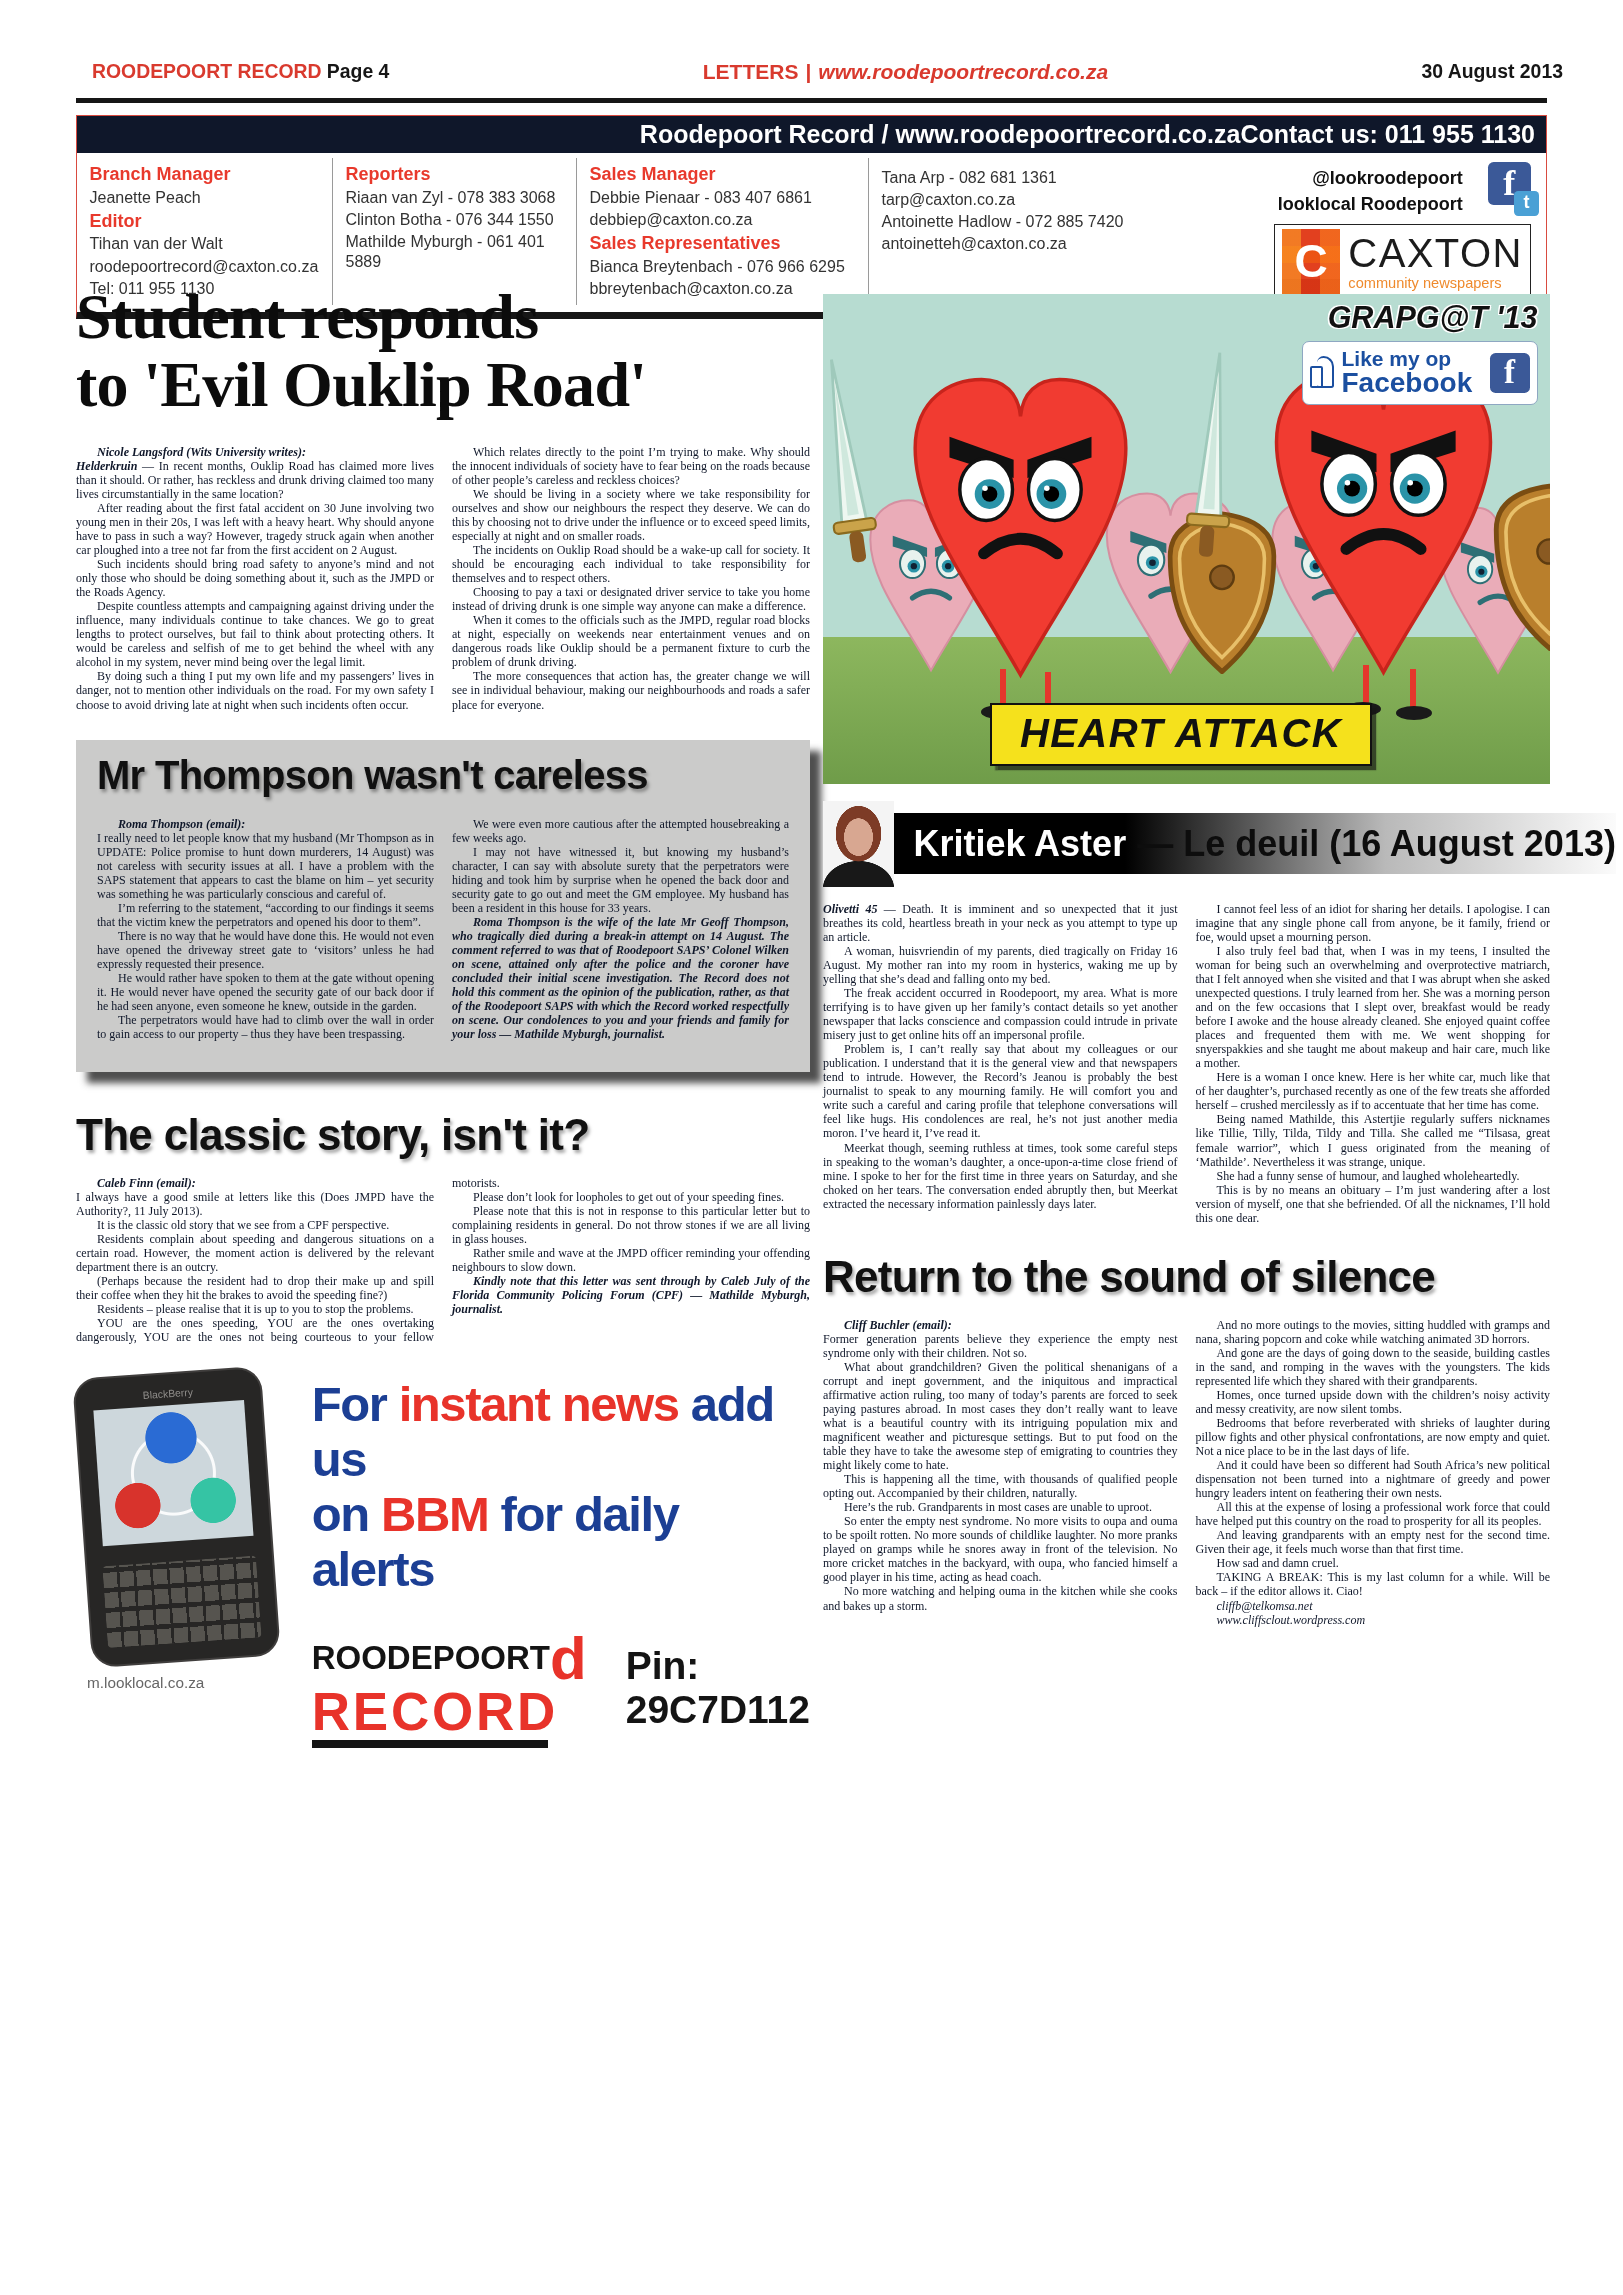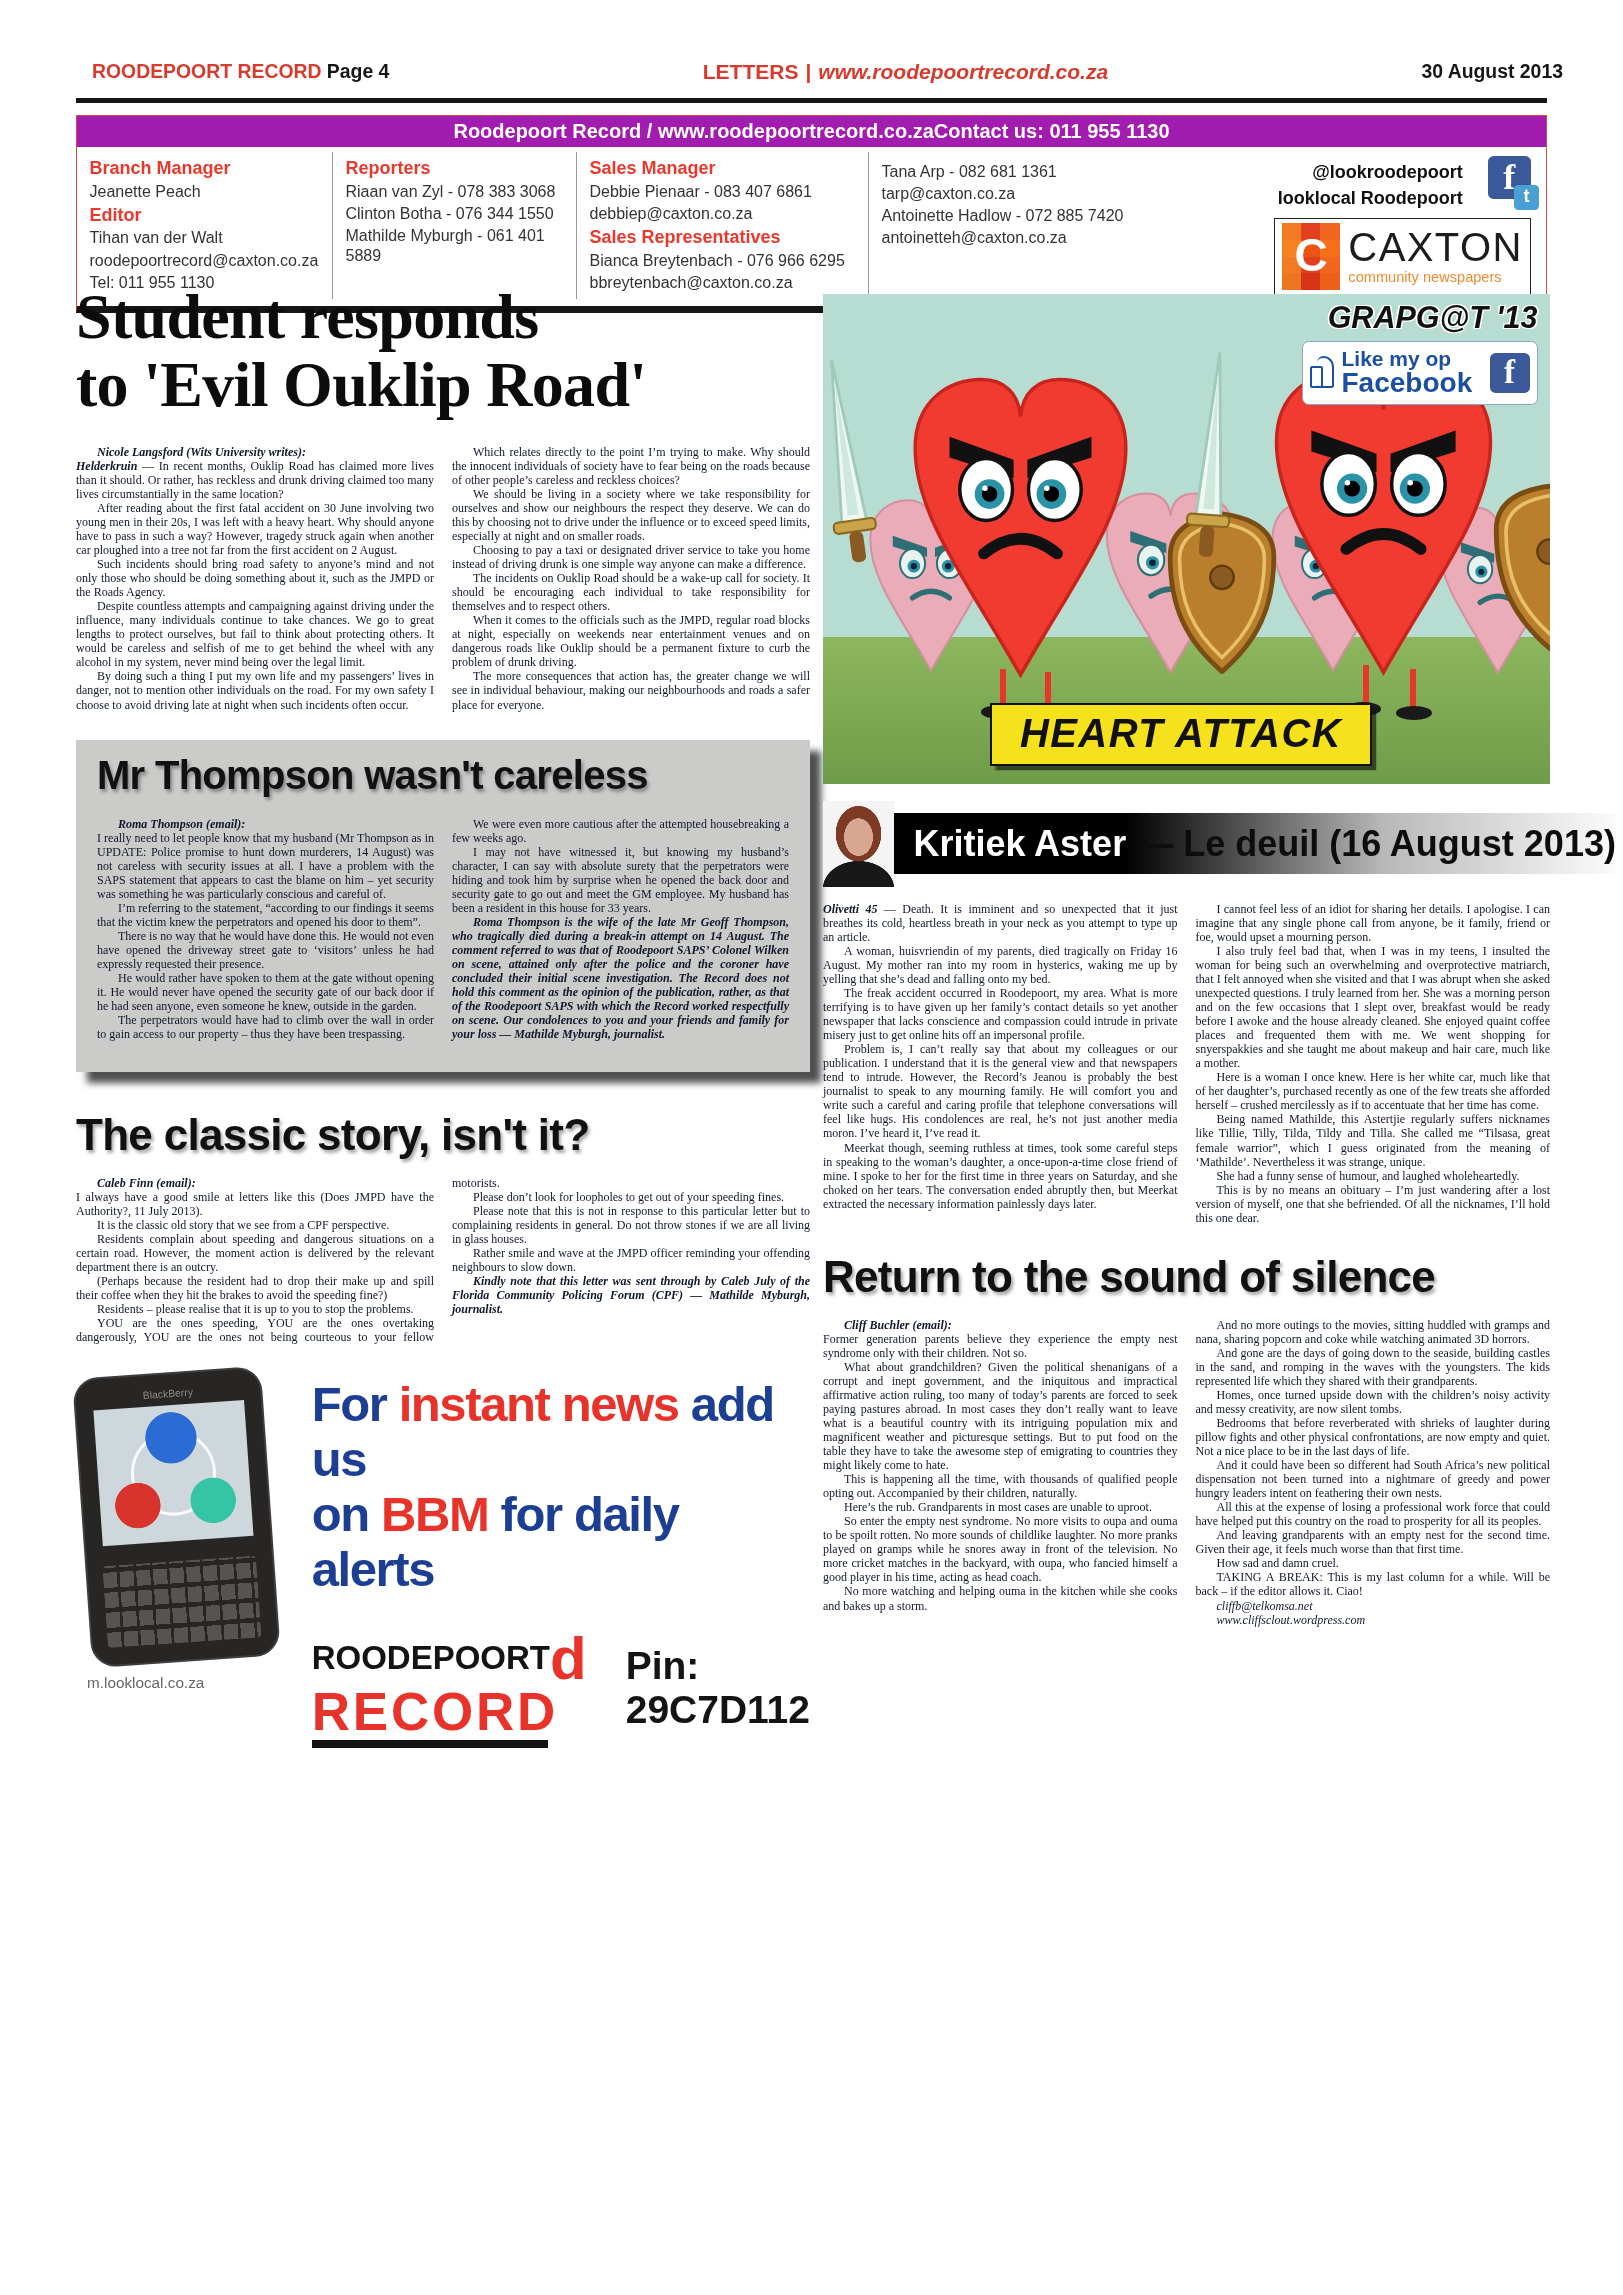--- a/index.html
+++ b/index.html
@@ -14,22 +14,22 @@
             align-items:flex-start; font-family:"Liberation Sans", sans-serif; font-weight:bold; font-size:19.4px; }
   .red-t { color:#d93a2e; }
   .blk-t { color:#161616; }
   #topbar .center { display:flex; gap:7px; font-size:21px; }
   #topbar .url-it { font-style:italic; }
   #toprule { left:76px; top:98px; width:1471px; height:4.9px; background:#161616; }
 
   
   #masthead { left:76px; top:115px; width:1471px; background:#fff; border:1.4px solid #d94b40;
               border-bottom:7px solid #161616; font-family:"Liberation Sans", sans-serif; }
-  .mast-titlebar { background:#a21caf; color:#fff; display:flex; justify-content:center;
-                   padding:3.5px 11px 4.9px; font-weight:bold; font-size:20px; }
+  .mast-titlebar { background:#0f172a; color:#fff; display:flex; justify-content:flex-end;
+                   padding:3.5px 11px 4.9px; font-weight:bold; font-size:25px; }
   .mast-cols { display:flex; min-height:119px; padding:4.2px 0 7px; }
   .mcol { padding:4.2px 12.5px; font-size:16px; color:#333; line-height:1.25; }
   .mcol.b-l { border-left:0.7px solid #9a9a9a; }
   .mlabel { color:#e8392c; font-weight:bold; font-size:18px; margin:1.4px 0 2.1px; }
   .mline { margin:2.1px 0; }
   .mcol1 { width:255px; } .mcol2 { width:244px; } .mcol3 { width:292px; } .mcol4 { width:292px; padding-top:8.3px; }
   .mcol5 { flex:1; display:flex; flex-direction:column; align-items:flex-end; padding-right:15.3px; }
   .social-row { display:flex; align-items:flex-start; gap:25px; }
   .handles { text-align:right; font-weight:bold; color:#111; font-size:18px; line-height:1.45; padding-top:2.8px; }
   .fb-sq { width:43px; height:43px; background:#3b5998; border-radius:5.6px; color:#fff;
@@ -276,22 +276,22 @@
     <div id="student-article" class="article">
       <p class="author-line">Nicole Langsford (Wits University writes):</p>
       <p class="noind"><span class="lead-in">Helderkruin</span><span> — In recent months, Ouklip Road has claimed more lives than it should. Or rather, has reckless and drunk driving claimed too many lives circumstantially in the same location?</span></p>
       <div>
           <p>After reading about the first fatal accident on 30 June involving two young men in their 20s, I was left with a heavy heart. Why should anyone have to pass in such a way? However, tragedy struck again when another car ploughed into a tree not far from the first accident on 2 August.</p>
           <p>Such incidents should bring road safety to anyone’s mind and not only those who should be doing something about it, such as the JMPD or the Roads Agency.</p>
           <p>Despite countless attempts and campaigning against driving under the influence, many individuals continue to take chances. We go to great lengths to protect ourselves, but fail to think about protecting others. It would be careless and selfish of me to get behind the wheel with any alcohol in my system, never mind being over the legal limit.</p>
           <p>By doing such a thing I put my own life and my passengers’ lives in danger, not to mention other individuals on the road. For my own safety I choose to avoid driving late at night when such incidents often occur.</p>
           <p>Which relates directly to the point I’m trying to make. Why should the innocent individuals of society have to fear being on the roads because of other people’s careless and reckless choices?</p>
           <p>We should be living in a society where we take responsibility for ourselves and show our neighbours the respect they deserve. We can do this by choosing not to drive under the influence or to exceed speed limits, especially at night and on smaller roads.</p>
+          <p>The incidents on Ouklip Road should be a wake-up call for society. It should be encouraging each individual to take responsibility for themselves and to respect others.</p>
           <p>Choosing to pay a taxi or designated driver service to take you home instead of driving drunk is one simple way anyone can make a difference.</p>
-          <p>The incidents on Ouklip Road should be a wake-up call for society. It should be encouraging each individual to take responsibility for themselves and to respect others.</p>
           <p>When it comes to the officials such as the JMPD, regular road blocks at night, especially on weekends near entertainment venues and on dangerous roads like Ouklip should be a permanent fixture to curb the problem of drunk driving.</p>
           <p>The more consequences that action has, the greater change we will see in individual behaviour, making our neighbourhoods and roads a safer place for everyone.</p>
         </div>
     </div>
 
     <div id="thompson-box">
       <h2 class="sans-head">Mr Thompson wasn't careless</h2>
       <div class="article">
         <p class="author-line">Roma Thompson (email):</p>
         <p class="noind">I really need to let people know that my husband (Mr Thompson as in UPDATE: Police promise to hunt down murderers, 14 August) was not careless with security issues at all. I have a problem with the SAPS statement that appears to cast the blame on him – yet security was something he was particularly conscious and careful of.</p>

